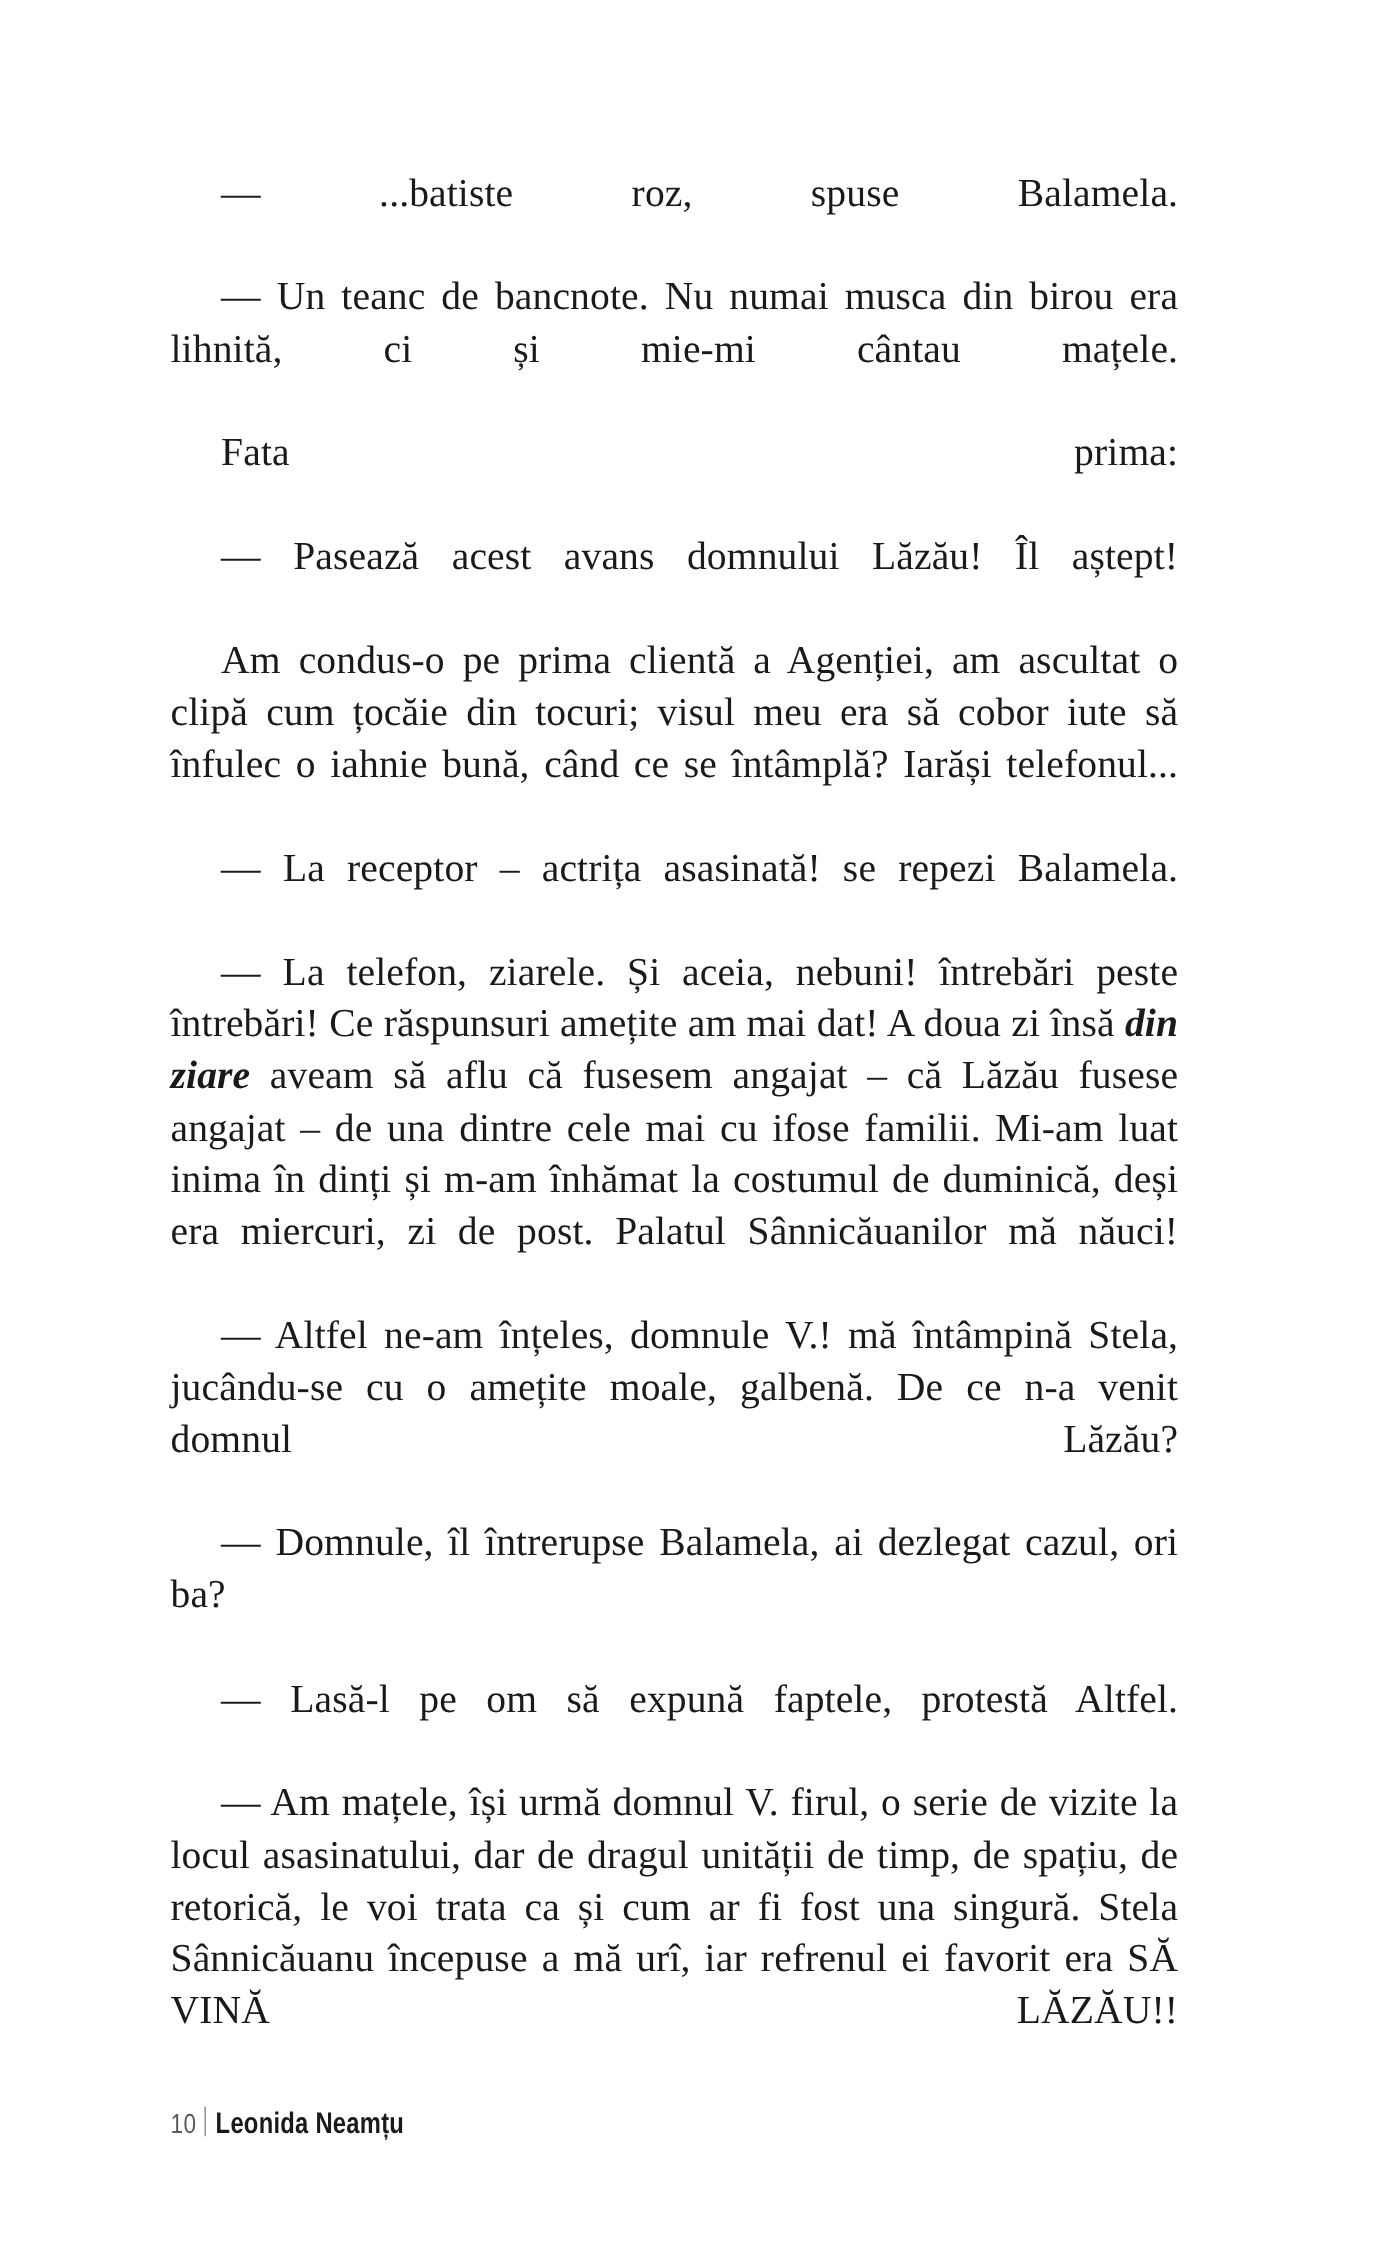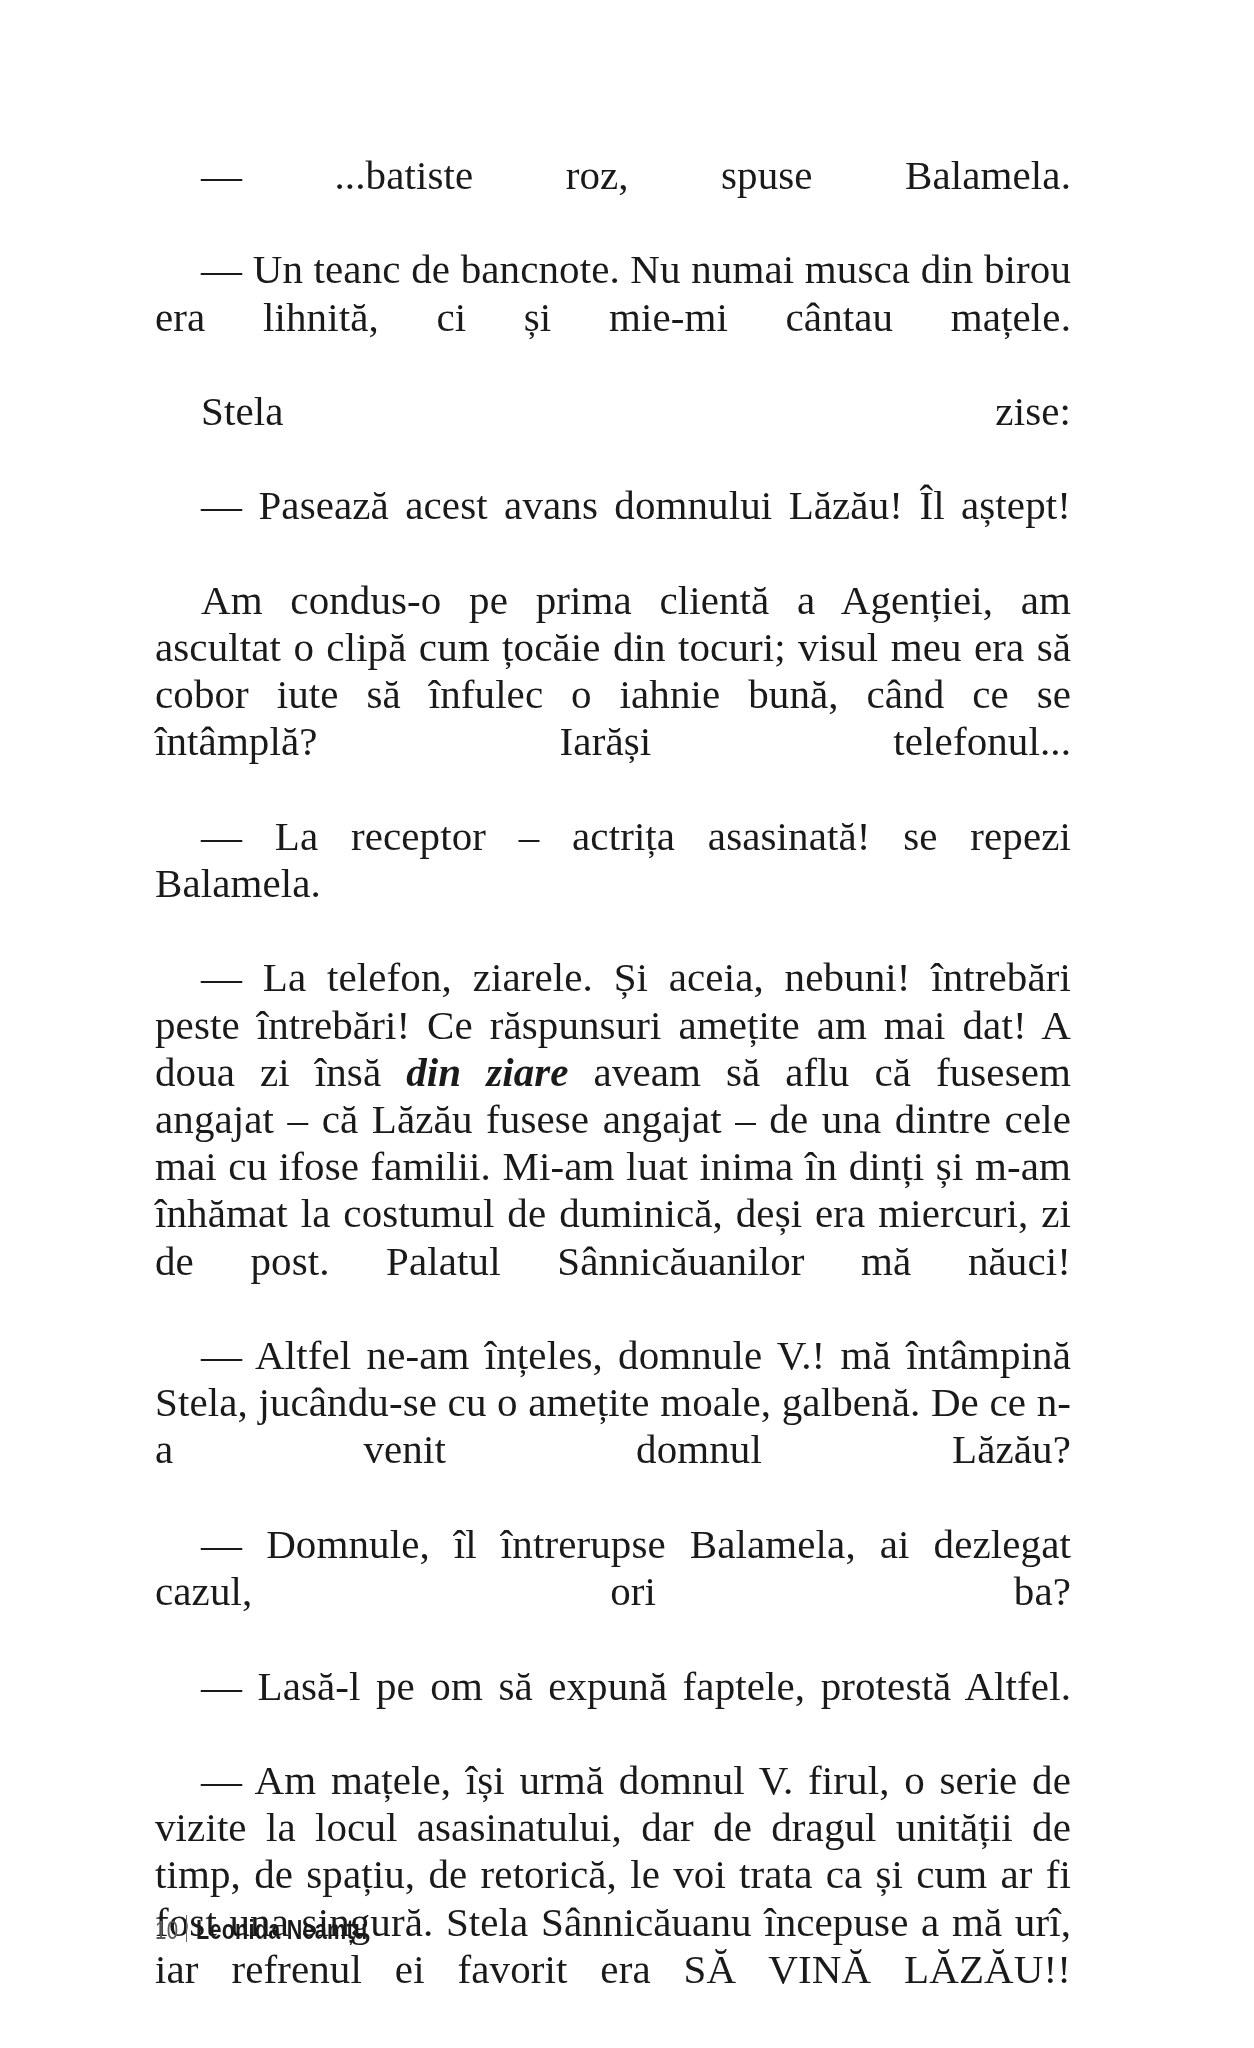--- a/index.html
+++ b/index.html
@@ -27,21 +27,21 @@
   .text-block {
     position: absolute;
     left: 155px;
     top: 152px;
     width: 916px;
   }
 
   p.para {
     margin: 0;
     padding: 0;
-    font-size: 41px;
+    font-size: 36px;
     line-height: 47.2px;
     text-align: justify;
     text-justify: inter-word;
     text-indent: 46px;
     hyphens: none;
     -webkit-hyphens: none;
     letter-spacing: 0.1px;
     word-spacing: 0.2px;
   }
 
@@ -97,21 +97,21 @@
 <body>
 
 <div class="page">
 
   <div class="text-block">
 
     <p class="para">— ...batiste roz, spuse Balamela.</p>
 
     <p class="para">— Un teanc de bancnote. Nu numai musca din birou era lihnită, ci și mie-mi cântau mațele.</p>
 
-    <p class="para">Stela zise:</p>
+    <p class="para">Fata prima:</p>
 
     <p class="para">— Pasează acest avans domnului Lăzău! Îl aștept!</p>
 
     <p class="para">Am condus-o pe prima clientă a Agenției, am ascultat o clipă cum țocăie din tocuri; visul meu era să cobor iute să înfulec o iahnie bună, când ce se întâmplă? Iarăși telefonul...</p>
 
     <p class="para">— La receptor – actrița asasinată! se repezi Balamela.</p>
 
     <p class="para"><span>— La telefon, ziarele. Și aceia, nebuni! întrebări peste întrebări! Ce răspunsuri amețite am mai dat! A doua zi însă </span><em class="ital">din ziare</em><span> aveam să aflu că fusesem angajat – că Lăzău fusese angajat – de una dintre cele mai cu ifose familii. Mi-am luat inima în dinți și m-am înhămat la costumul de duminică, deși era miercuri, zi de post. Palatul Sânnicăuanilor mă năuci!</span></p>
 
     <p class="para">— Altfel ne-am înțeles, domnule V.! mă întâmpină Stela, jucându-se cu o amețite moale, galbenă. De ce n-a venit domnul Lăzău?</p>

